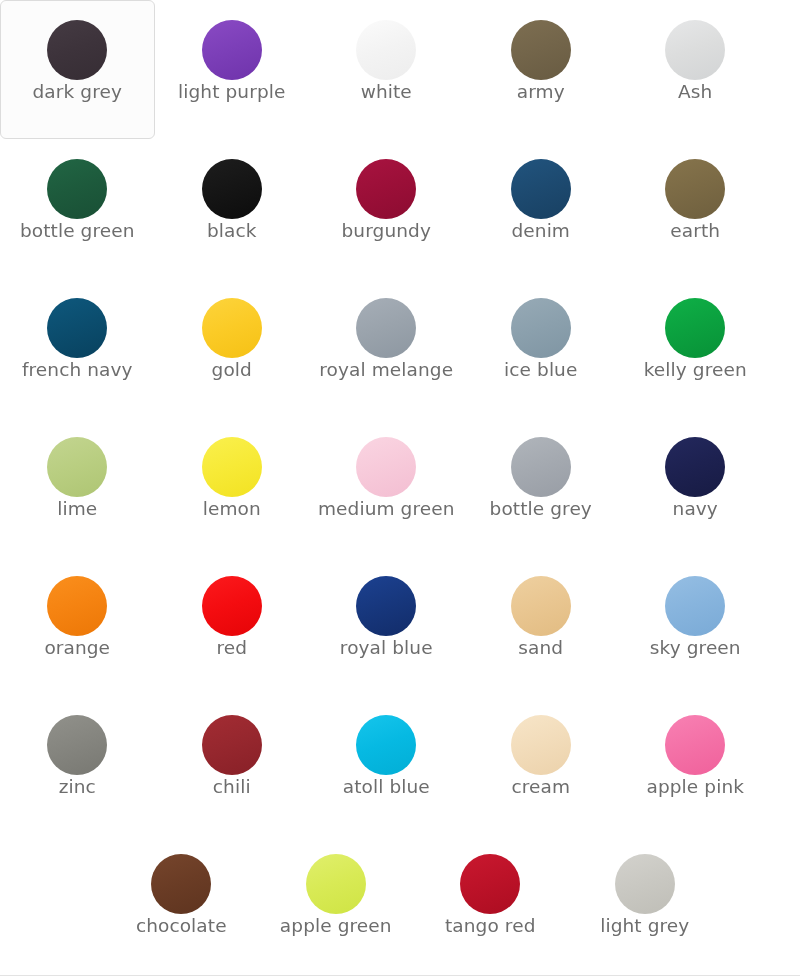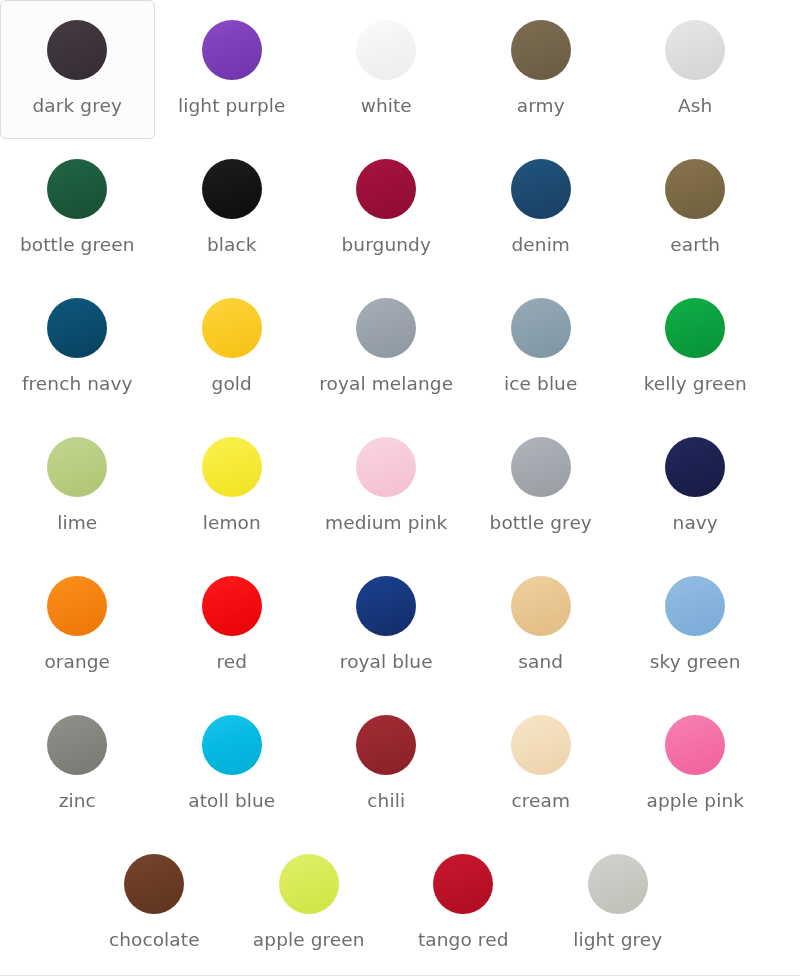--- a/index.html
+++ b/index.html
@@ -27,21 +27,21 @@
 
   .swatch-row {
     display: flex;
     justify-content: flex-start;
     align-items: flex-start;
     width: 800px;
     height: 139px;
     box-sizing: border-box;
   }
   .swatch-row.row-offset {
-    padding-left: 77px;
+    padding-left: 104px;
   }
 
   .swatch-cell {
     width: 154.5px;
     height: 139px;
     box-sizing: border-box;
     display: flex;
     flex-direction: column;
     align-items: center;
     justify-content: flex-start;
@@ -66,21 +66,20 @@
     justify-content: center;
   }
   .swatch-dot {
     width: 60px;
     height: 60px;
     border-radius: 50%;
     display: block;
   }
 
   .swatch-label {
-    margin-top: 14px;
     font-size: 18.5px;
     line-height: 22px;
     color: #6d6d6d;
     text-align: center;
     letter-spacing: 0.1px;
     white-space: nowrap;
     font-family: "DejaVu Sans", "Liberation Sans", sans-serif;
   }
 </style>
 </head>
@@ -193,21 +192,21 @@
       <div class="swatch-cell">
         <span class="swatch-dot-wrap">
           <span class="swatch-dot" style="background: linear-gradient(160deg, rgb(250, 240, 78) 0%, rgb(247, 234, 55) 48%, rgb(242, 226, 34) 100%);"></span>
         </span>
         <span class="swatch-label">lemon</span>
       </div>
       <div class="swatch-cell">
         <span class="swatch-dot-wrap">
           <span class="swatch-dot" style="background: linear-gradient(160deg, rgb(250, 213, 226) 0%, rgb(247, 202, 218) 48%, rgb(243, 190, 210) 100%);"></span>
         </span>
-        <span class="swatch-label">medium pink</span>
+        <span class="swatch-label">medium green</span>
       </div>
       <div class="swatch-cell">
         <span class="swatch-dot-wrap">
           <span class="swatch-dot" style="background: linear-gradient(160deg, rgb(176, 181, 187) 0%, rgb(164, 169, 176) 48%, rgb(152, 157, 165) 100%);"></span>
         </span>
         <span class="swatch-label">bottle grey</span>
       </div>
       <div class="swatch-cell">
         <span class="swatch-dot-wrap">
           <span class="swatch-dot" style="background: linear-gradient(160deg, rgb(35, 40, 93) 0%, rgb(29, 33, 80) 48%, rgb(23, 27, 67) 100%);"></span>
@@ -249,32 +248,32 @@
     </div>
     <div class="swatch-row">
       <div class="swatch-cell">
         <span class="swatch-dot-wrap">
           <span class="swatch-dot" style="background: linear-gradient(160deg, rgb(145, 145, 139) 0%, rgb(133, 133, 127) 48%, rgb(120, 120, 114) 100%);"></span>
         </span>
         <span class="swatch-label">zinc</span>
       </div>
       <div class="swatch-cell">
         <span class="swatch-dot-wrap">
+          <span class="swatch-dot" style="background: linear-gradient(160deg, rgb(163, 44, 51) 0%, rgb(150, 39, 46) 48%, rgb(136, 32, 39) 100%);"></span>
+        </span>
+        <span class="swatch-label">chili</span>
+      </div>
+      <div class="swatch-cell">
+        <span class="swatch-dot-wrap">
           <span class="swatch-dot" style="background: linear-gradient(160deg, rgb(22, 197, 236) 0%, rgb(6, 185, 226) 48%, rgb(2, 174, 213) 100%);"></span>
         </span>
         <span class="swatch-label">atoll blue</span>
       </div>
       <div class="swatch-cell">
         <span class="swatch-dot-wrap">
-          <span class="swatch-dot" style="background: linear-gradient(160deg, rgb(163, 44, 51) 0%, rgb(150, 39, 46) 48%, rgb(136, 32, 39) 100%);"></span>
-        </span>
-        <span class="swatch-label">chili</span>
-      </div>
-      <div class="swatch-cell">
-        <span class="swatch-dot-wrap">
           <span class="swatch-dot" style="background: linear-gradient(160deg, rgb(247, 229, 200) 0%, rgb(242, 220, 186) 48%, rgb(236, 210, 171) 100%);"></span>
         </span>
         <span class="swatch-label">cream</span>
       </div>
       <div class="swatch-cell">
         <span class="swatch-dot-wrap">
           <span class="swatch-dot" style="background: linear-gradient(160deg, rgb(248, 129, 179) 0%, rgb(244, 113, 167) 48%, rgb(240, 97, 155) 100%);"></span>
         </span>
         <span class="swatch-label">apple pink</span>
       </div>

